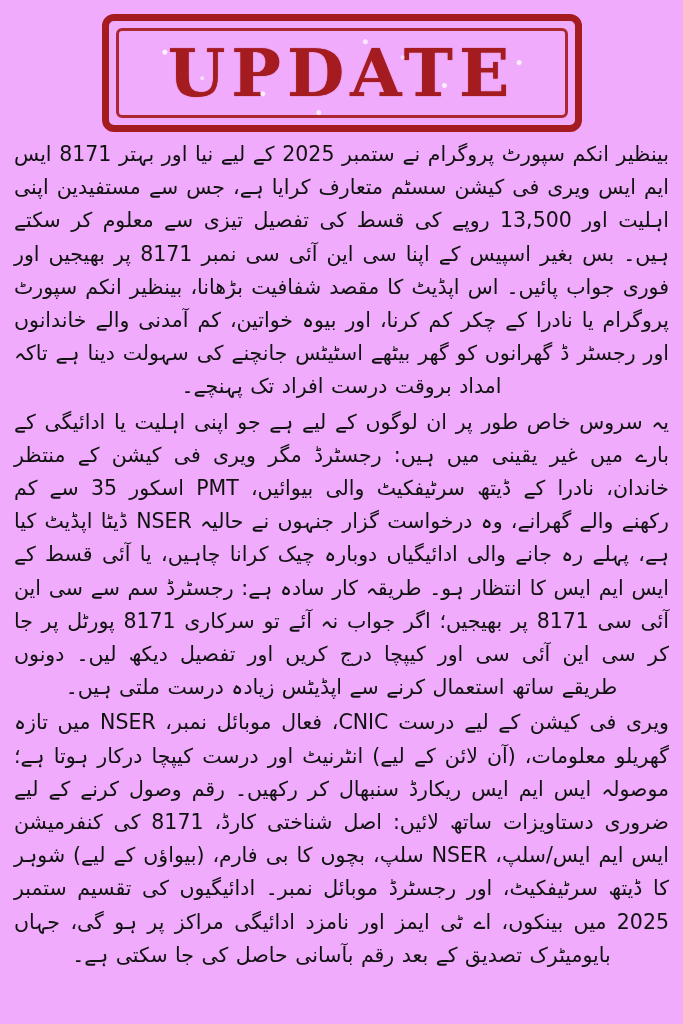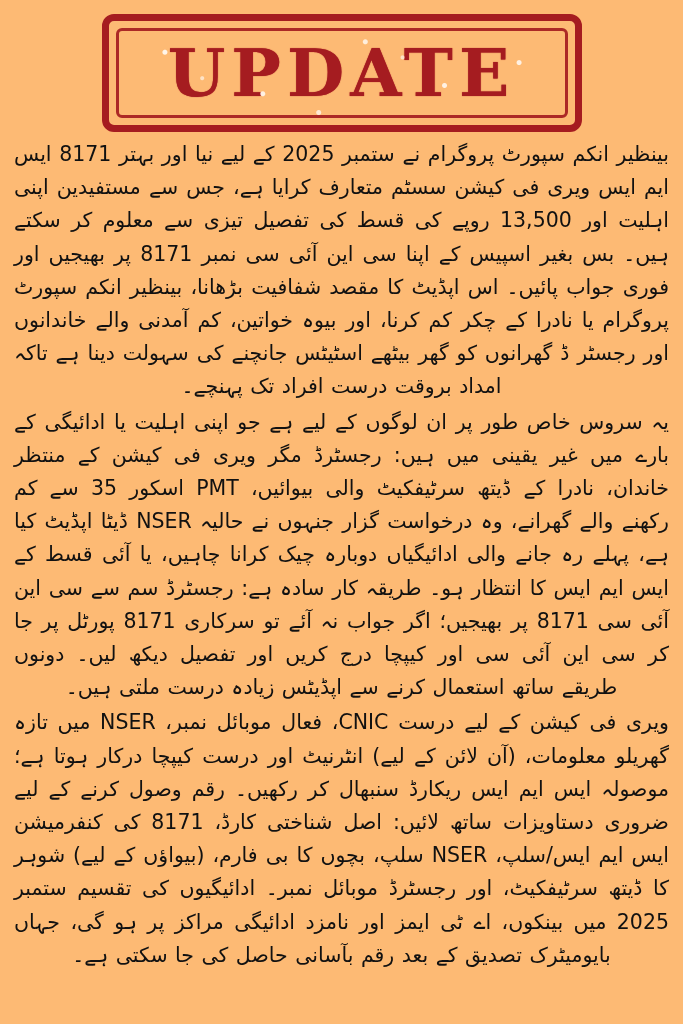--- a/index.html
+++ b/index.html
@@ -10,21 +10,21 @@
   body {
     width: 683px;
     height: 1024px;
     font-family: "DejaVu Sans", sans-serif;
     overflow: hidden;
   }
   .page {
     position: relative;
     width: 683px;
     height: 1024px;
-    background: #fdba74;
+    background: #f0abfc;
     box-sizing: border-box;
     padding: 0;
   }
 
   
   .stamp-wrap {
     width: 100%;
     display: flex;
     justify-content: center;
     align-items: center;

